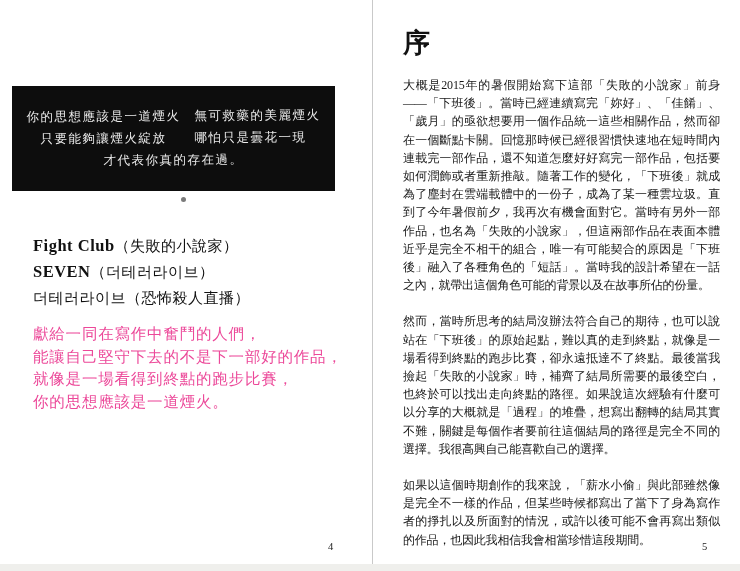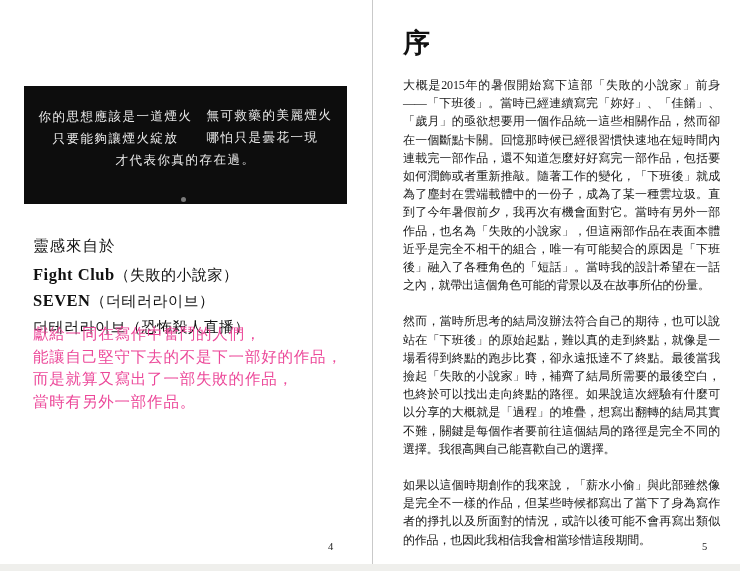--- a/index.html
+++ b/index.html
@@ -35,22 +35,22 @@
   }
   .page-num {
     position: absolute;
     font-size: 10.5px;
     color: #222222;
     letter-spacing: 0.3px;
   }
   
   .epigraph-box {
     position: absolute;
-    left: 24px; top: 86px;
-    width: 323px; height: 118px;
+    left: 12px; top: 86px;
+    width: 323px; height: 105px;
     background: #0d0d0d;
     box-sizing: border-box;
     padding-top: 19px;
     text-align: center;
   }
   .epigraph-line {
     color: #ececec;
     font-family: "DejaVu Sans", sans-serif;
     font-size: 12.5px;
     line-height: 22px;
@@ -131,37 +131,36 @@
 
     <div class="epigraph-box">
       <div class="epigraph-line">你的思想應該是一道煙火　無可救藥的美麗煙火</div>
       <div class="epigraph-line">只要能夠讓煙火綻放　　哪怕只是曇花一現</div>
       <div class="epigraph-line">才代表你真的存在過。</div>
     </div>
 
     <div class="separator-dot"></div>
 
     <div class="inspiration">
-      <div class="insp-heading">靈感來自於</div>
       <div class="insp-line">
         <span class="insp-title-latin">Fight Club</span><span class="insp-note">（失敗的小說家）</span>
       </div>
       <div class="insp-line">
         <span class="insp-title-latin">SEVEN</span><span class="insp-note">（더테러라이브）</span>
       </div>
       <div class="insp-line">
         <span class="insp-title-cjk">더테러라이브</span><span class="insp-note">（恐怖殺人直播）</span>
       </div>
     </div>
 
     <div class="dedication">
       <div>獻給一同在寫作中奮鬥的人們，</div>
       <div>能讓自己堅守下去的不是下一部好的作品，</div>
-      <div>而是就算又寫出了一部失敗的作品，</div>
-      <div>當時有另外一部作品。</div>
+      <div>就像是一場看得到終點的跑步比賽，</div>
+      <div>你的思想應該是一道煙火。</div>
     </div>
 
     <div class="page-num left-page-num">4</div>
   </div>
 
   <div class="divider"></div>
 
   <div class="page page-right">
     <div class="preface-title">序</div>
 

